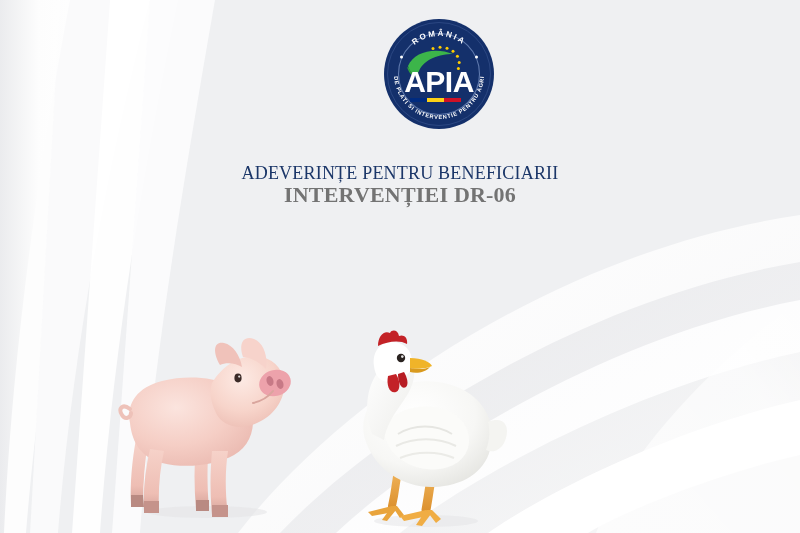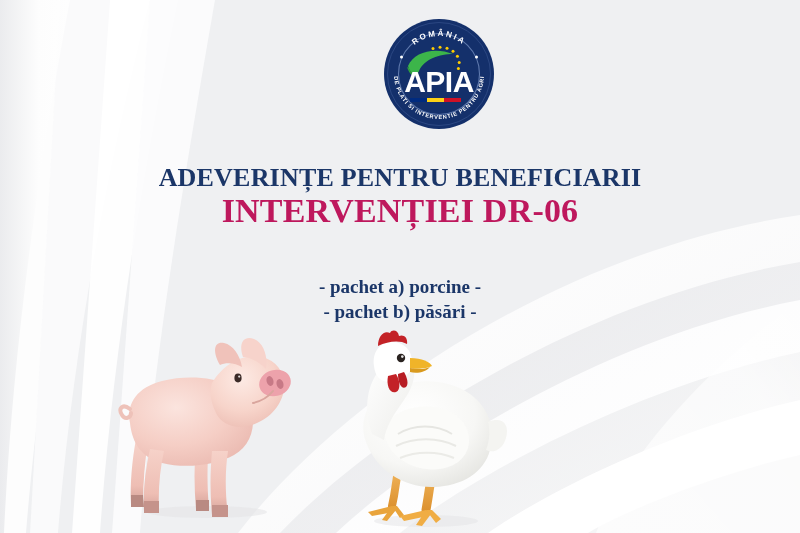--- a/index.html
+++ b/index.html
@@ -36,30 +36,30 @@
   
   .headline {
     position: absolute;
     left: 0;
     top: 163px;
     width: 800px;
     text-align: center;
     line-height: 1.12;
   }
   .line-navy {
-    font-size: 26px;
-    font-weight: bold;
+    font-size: 18px;
+    font-weight: normal;
     color: #1b3668;
     letter-spacing: 0.2px;
     white-space: nowrap;
   }
   .line-green {
-    font-size: 34px;
+    font-size: 22px;
     font-weight: bold;
-    color: #be185d;
+    color: #737373;
     letter-spacing: 0.2px;
     white-space: nowrap;
   }
   .packets {
     position: absolute;
     left: 0;
     top: 274px;
     width: 800px;
     text-align: center;
     line-height: 1.32;
@@ -191,24 +191,20 @@
         </g>
       </g>
     </svg>
   </div>
 
   <div class="headline">
     <div class="line-navy">ADEVERINȚE PENTRU BENEFICIARII</div>
     <div class="line-green">INTERVENȚIEI DR-06</div>
   </div>
 
-  <div class="packets">
-    <div class="packet-line">- pachet a) porcine -</div>
-    <div class="packet-line">- pachet b) păsări -</div>
-  </div>
 
   <div class="pig">
     <svg viewBox="0 0 192 190" width="192" height="190" xmlns="http://www.w3.org/2000/svg">
       <defs>
         <radialGradient id="pigBody" cx="38%" cy="34%" r="78%">
           <stop offset="0%" stop-color="#fbe4de"></stop>
           <stop offset="55%" stop-color="#f5cec5"></stop>
           <stop offset="100%" stop-color="#e9b7ae"></stop>
         </radialGradient>
         <radialGradient id="pigHead" cx="42%" cy="32%" r="76%">

